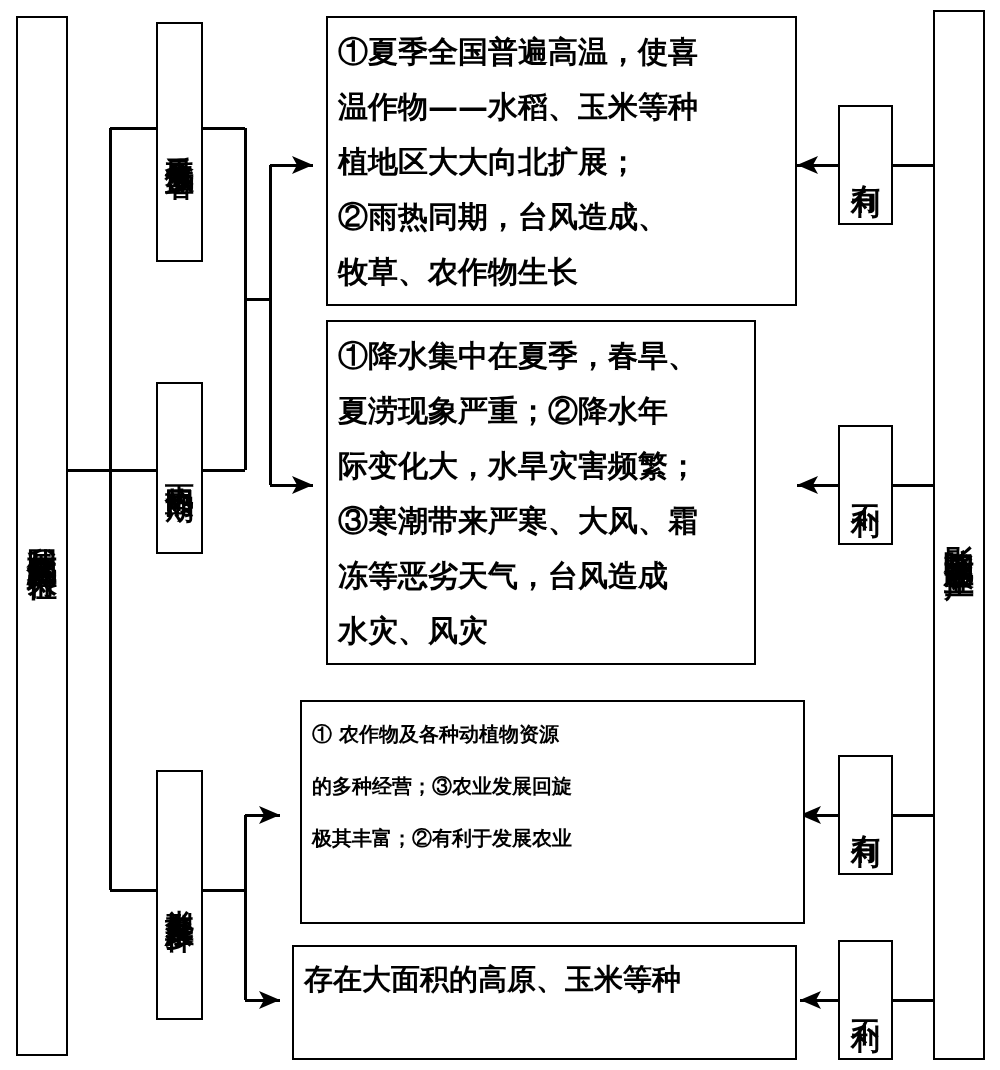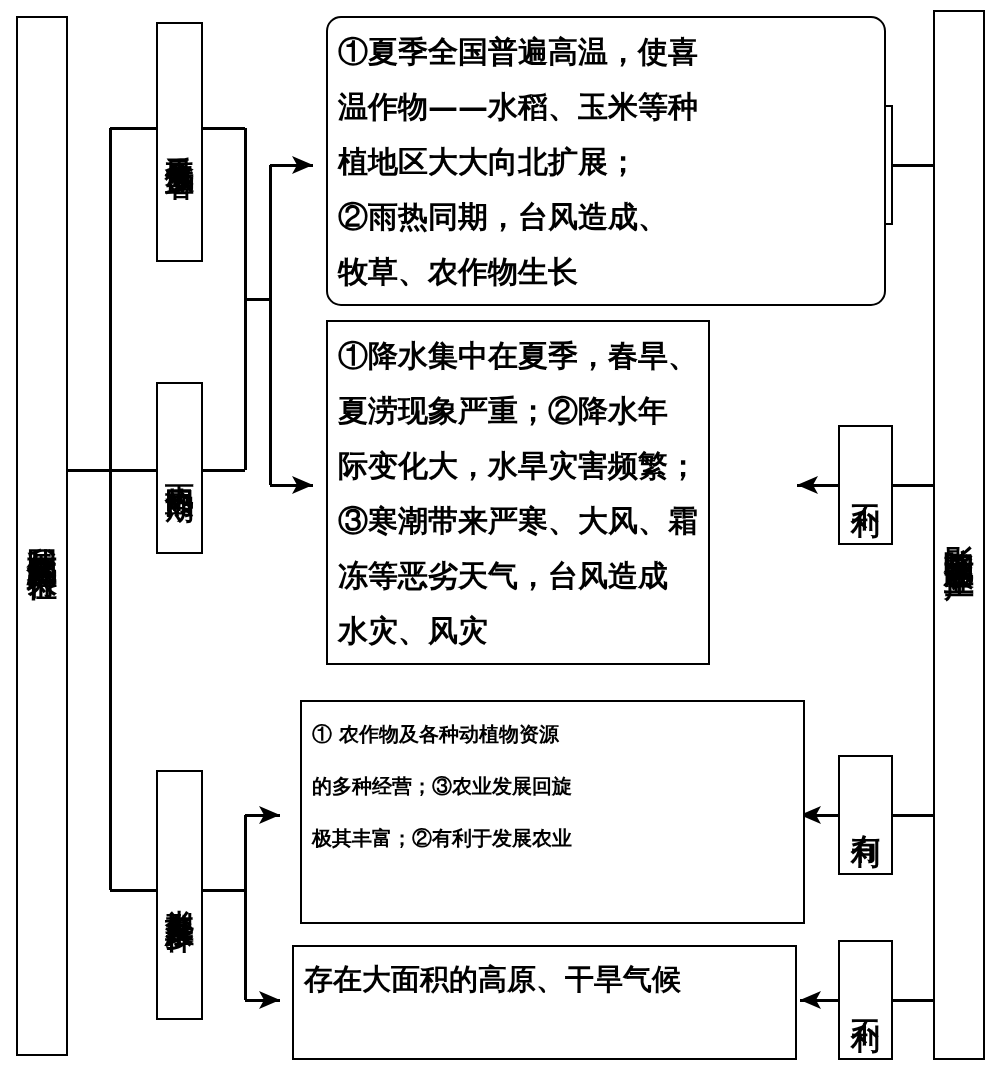--- a/index.html
+++ b/index.html
@@ -148,40 +148,40 @@
   </div>
 
   <div class="box vbox" style="left:838px;top:755px;width:55px;height:120px;font-size:29px;">
     <span>有利</span>
   </div>
 
   <div class="box vbox" style="left:838px;top:940px;width:55px;height:120px;font-size:29px;">
     <span>不利</span>
   </div>
 
-  <div class="box pbox" style="left:326px;top:16px;width:560px;height:290px;font-size:30px;line-height:55px;border-radius:15px;">
+  <div class="box pbox" style="left:326px;top:16px;width:471px;height:290px;font-size:30px;line-height:55px;">
     <span class="ln">①夏季全国普遍高温，使喜</span>
     <span class="ln">温作物——水稻、玉米等种</span>
     <span class="ln">植地区大大向北扩展；</span>
     <span class="ln">②雨热同期，台风造成、</span>
     <span class="ln">牧草、农作物生长</span>
   </div>
 
-  <div class="box pbox" style="left:326px;top:320px;width:384px;height:345px;font-size:30px;line-height:55px;">
+  <div class="box pbox" style="left:326px;top:320px;width:430px;height:345px;font-size:30px;line-height:55px;">
     <span class="ln">①降水集中在夏季，春旱、</span>
     <span class="ln">夏涝现象严重；②降水年</span>
     <span class="ln">际变化大，水旱灾害频繁；</span>
     <span class="ln">③寒潮带来严寒、大风、霜</span>
     <span class="ln">冻等恶劣天气，台风造成</span>
     <span class="ln">水灾、风灾</span>
   </div>
 
   <div class="box pbox" style="left:300px;top:700px;width:505px;height:224px;font-size:20px;line-height:52px;">
     <span class="ln">① 农作物及各种动植物资源</span>
     <span class="ln">的多种经营；③农业发展回旋</span>
     <span class="ln">极其丰富；②有利于发展农业</span>
   </div>
 
   <div class="box pbox" style="left:292px;top:945px;width:505px;height:115px;font-size:29px;line-height:52px;">
-    <span class="ln">存在大面积的高原、干旱气候</span>
+    <span class="ln">存在大面积的高原、玉米等种</span>
   </div>
 
 </div>
 
 </body></html>

